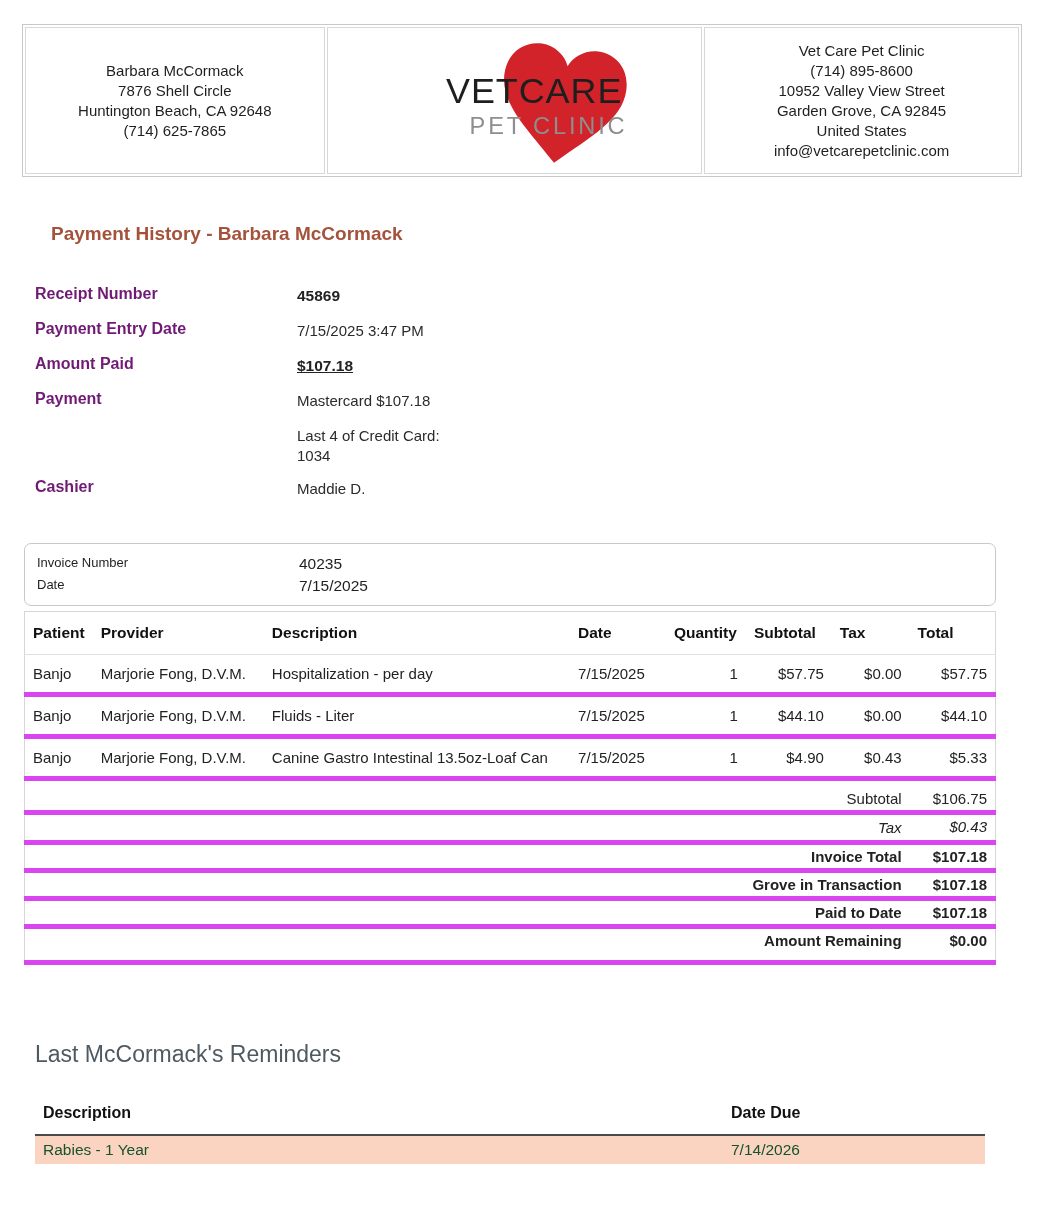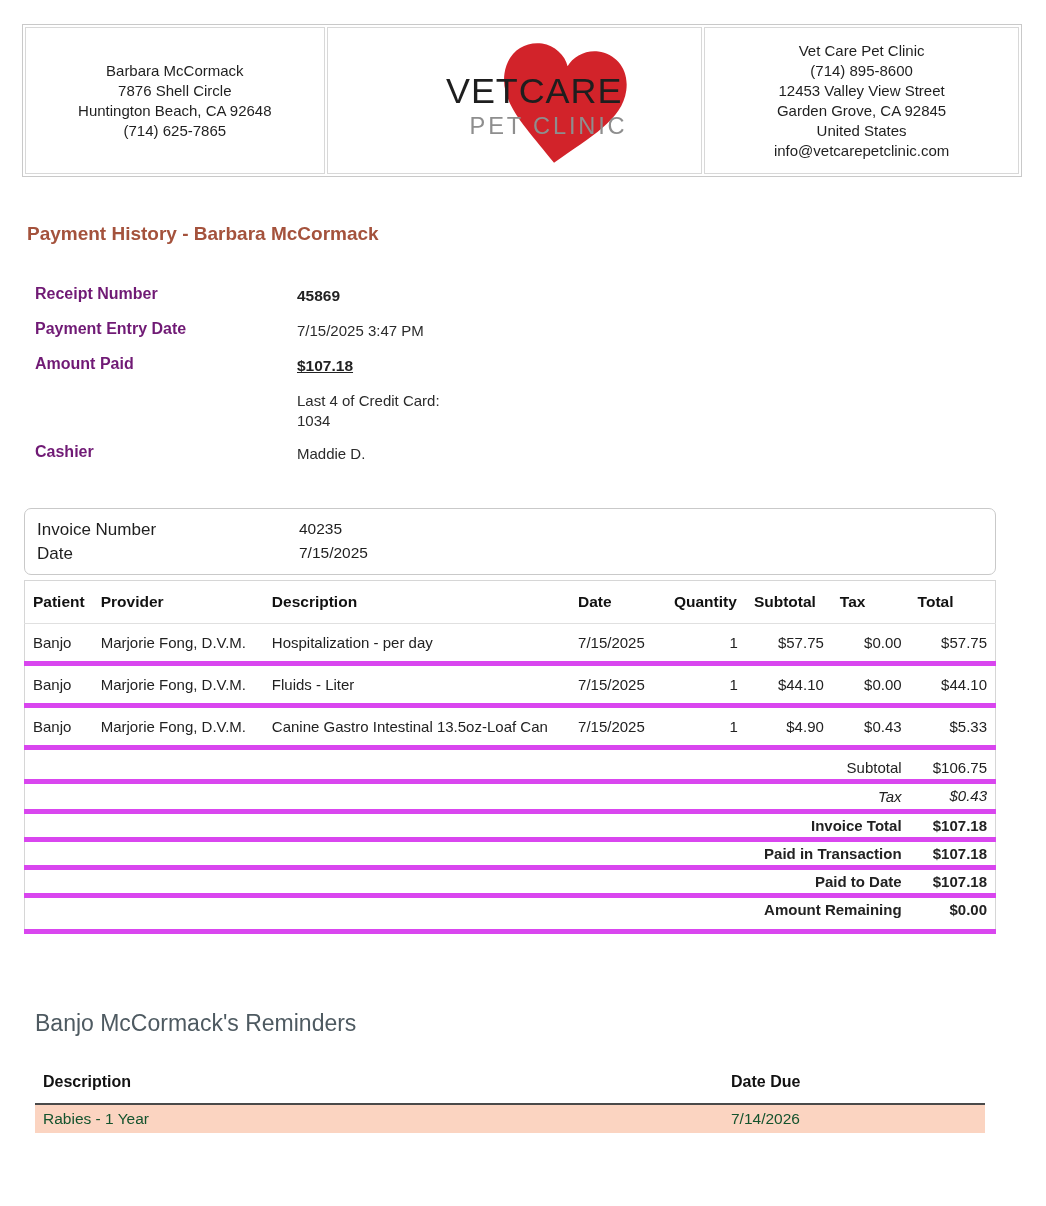--- a/index.html
+++ b/index.html
@@ -20,40 +20,40 @@
     border: 1px solid #d8d8d8; vertical-align: middle; text-align: center;
     height: 140px; font-size: 15px; line-height: 20px; color: #1f1f1f;
   }
   .cell-customer { width: 330px; }
   .cell-logo { width: 396px; padding-left: 37px; }
   .cell-clinic { width: 334px; }
   .logo-wrap { display: inline-block; line-height: 0; }
 
   
   .payment-title {
-    margin: 46px 0 0 5px; font-size: 19px; font-weight: bold; color: #a4523c;
+    margin: 46px 0 0 29px; font-size: 19px; font-weight: bold; color: #a4523c;
   }
   .fields { margin: 40px 0 0 13px; }
   .field-row { display: flex; align-items: flex-start; margin-bottom: 14px; }
   .field-label {
     width: 262px; flex: 0 0 262px; font-size: 16px; font-weight: bold; color: #701a75;
   }
   .field-value { font-size: 15px; color: #2b2b2b; line-height: 20px; padding-top: 1px; }
   .bold-val { font-weight: bold; font-size: 15.5px; color: #222; }
   .underline-val { text-decoration: underline; }
   .two-line span { display: block; }
   .row-gap { margin-bottom: 12px; }
 
   
   .invoice-meta {
     width: 972px; margin: 44px 0 0 2px; border: 1px solid #c9c9c9;
     border-radius: 7px; padding: 9px 0 8px 0; background: #fff;
   }
   .meta-row { display: flex; padding: 2px 0 2px 12px; }
-  .meta-label { width: 262px; flex: 0 0 262px; font-size: 17px; color: #1f1f1f; }
+  .meta-label { width: 262px; flex: 0 0 262px; font-size: 13px; color: #1f1f1f; }
   .meta-value { font-size: 15.5px; color: #1f1f1f; }
 
   
   .invoice-table {
     width: 972px; margin: 5px 0 0 2px; border-collapse: collapse;
     border: 1px solid #d6d6d6; font-size: 15px;
   }
   .invoice-table th {
     font-size: 15.5px; font-weight: bold; color: #111;
     padding: 12px 8px 12px 8px; text-align: left; white-space: nowrap;
@@ -109,21 +109,21 @@
           <svg width="190" height="140" viewBox="0 0 200 148">
             <path d="M131 143 C 96 110 66 88 66 57 C 66 34 82 20 101 20 C 114 20 127 29 131 40 C 135 29 148 20 161 20 C 180 20 196 34 196 57 C 196 88 166 110 131 143 Z" transform="rotate(8 131 80)" fill="#d2232a"></path>
             <text x="8" y="79" font-size="38" font-weight="500" letter-spacing="1" fill="#1e1e1e" font-family="Liberation Sans, sans-serif">VETCARE</text>
             <text x="33" y="112" font-size="25" letter-spacing="3" fill="#8e8e8e" font-family="Liberation Sans, sans-serif">PET CLINIC</text>
           </svg>
         </span>
       </td>
       <td class="cell-clinic">
         <div>Vet Care Pet Clinic</div>
         <div>(714) 895-8600</div>
-        <div>12453 Valley View Street</div>
+        <div>10952 Valley View Street</div>
         <div>Garden Grove, CA 92845</div>
         <div>United States</div>
         <div>info@vetcarepetclinic.com</div>
       </td>
     </tr>
   </tbody>
     </table>
 
   <h2 class="payment-title">Payment History - Barbara McCormack</h2>
 
@@ -132,20 +132,24 @@
       <div class="field-label">Receipt Number</div>
       <div class="field-value bold-val">45869</div>
     </div>
     <div class="field-row">
       <div class="field-label">Payment Entry Date</div>
       <div class="field-value">7/15/2025 3:47 PM</div>
     </div>
     <div class="field-row">
       <div class="field-label">Amount Paid</div>
       <div class="field-value bold-val underline-val">$107.18</div>
+    </div>
+    <div class="field-row">
+      <div class="field-label">Payment</div>
+      <div class="field-value">Mastercard $107.18</div>
     </div>
     <div class="field-row row-gap">
       <div class="field-label"></div>
       <div class="field-value two-line">
         <span>Last 4 of Credit Card:</span>
         <span>1034</span>
       </div>
     </div>
     <div class="field-row">
       <div class="field-label">Cashier</div>
@@ -226,35 +230,35 @@
       </tr>
       <tr>
         <td colspan="7" class="t-label t-italic">Tax</td>
         <td class="t-value t-italic tax-line">$0.43</td>
       </tr>
       <tr>
         <td colspan="7" class="t-label t-bold">Invoice Total</td>
         <td class="t-value t-bold">$107.18</td>
       </tr>
       <tr>
-        <td colspan="7" class="t-label t-bold">Paid in Transaction</td>
+        <td colspan="7" class="t-label t-bold">Grove in Transaction</td>
         <td class="t-value t-bold">$107.18</td>
       </tr>
       <tr>
         <td colspan="7" class="t-label t-bold">Paid to Date</td>
         <td class="t-value t-bold">$107.18</td>
       </tr>
       <tr>
         <td colspan="7" class="t-label t-grand">Amount Remaining</td>
         <td class="t-value t-grand">$0.00</td>
       </tr>
     </tbody>
   </table>
 
-  <h3 class="reminders-title">Banjo McCormack's Reminders</h3>
+  <h3 class="reminders-title">Last McCormack's Reminders</h3>
 
   <table class="reminders-table">
     <thead>
       <tr>
         <th class="col-rem-desc">Description</th>
         <th>Date Due</th>
       </tr>
     </thead>
     <tbody>
       <tr>

